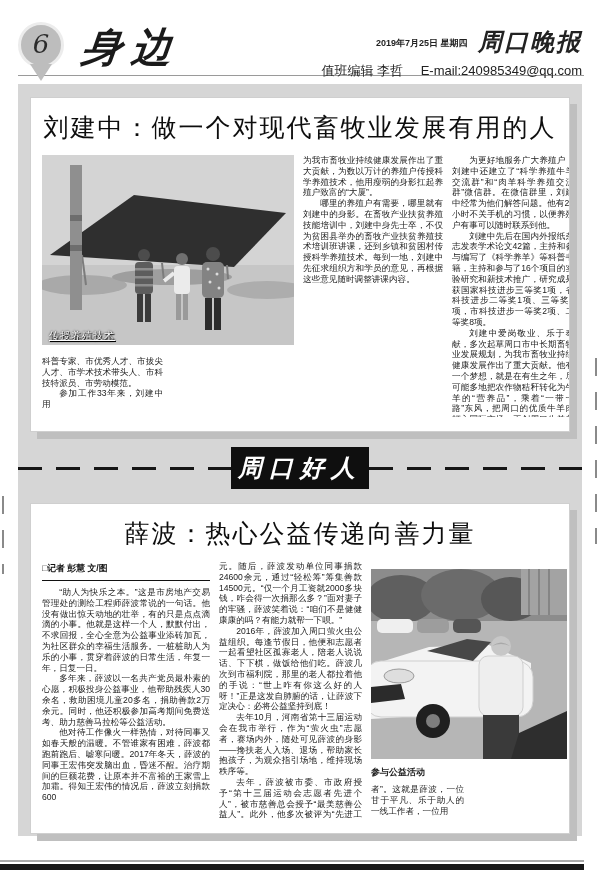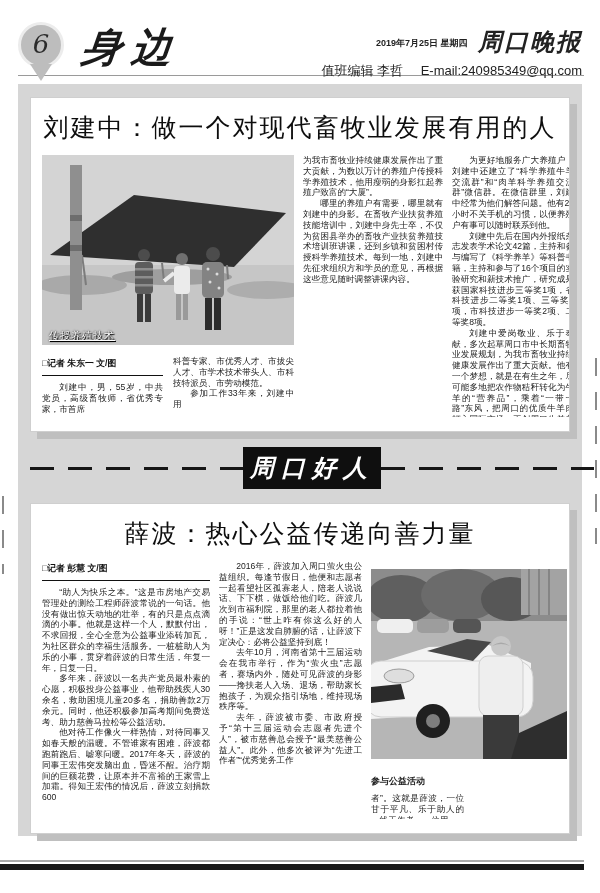--- a/index.html
+++ b/index.html
@@ -52,26 +52,26 @@
   .photo-cap-overlay{position:absolute;left:7px;bottom:6px;font-size:10px;color:#fff;
        text-shadow:0 0 2px #000,1px 1px 1px #000;letter-spacing:1px;text-decoration:underline;}
   .a1-mini{display:flex;gap:10px;margin-top:7px;}
   .a1-mini .mc{width:121px;}
 
   
   .a2-col1{width:168px;flex:none;}
   .a2-col2{width:143px;flex:none;}
   .a2-right{width:196px;flex:none;}
   .photo2{width:196px;height:190px;background:#c9c9c9;overflow:hidden;margin-top:8px;}
-  .photo-cap-below{font-size:9px;font-weight:bold;margin:12px 0 5px;color:#222;}
+  .photo-cap-below{font-size:9px;font-weight:bold;margin:3px 0 5px;color:#222;}
   .a2-tails{display:flex;gap:26px;}
   .a2-tails .mc{width:93px;}
 
   
-  .banner{position:absolute;left:18px;top:446px;width:564px;height:44px;display:flex;align-items:center;z-index:4;padding-left:12px;}
+  .banner{position:absolute;left:18px;top:446px;width:564px;height:44px;display:flex;align-items:center;z-index:4;}
   .banner .dash{flex:1;height:3px;background:repeating-linear-gradient(90deg,#161616 0 24px,transparent 24px 38px);}
   .banner-box{flex:none;width:138px;height:42px;background:#0f0f0f;color:#fff;display:flex;
        align-items:center;justify-content:center;font:italic bold 24px "DejaVu Serif",serif;letter-spacing:7px;}
 
   
   .bottom-rule{position:absolute;left:0;top:860px;width:584px;height:9px;
        border-top:2px solid #a8a8a8;background:linear-gradient(#fff 0 2px,#161616 2px 8px,#fff 8px);}
 </style>
 </head>
 <body>
@@ -143,24 +143,20 @@
               <circle cx="168" cy="127" r="1.5" fill="#dcdcdc"></circle>
               <circle cx="177" cy="133" r="1.5" fill="#dcdcdc"></circle>
               <rect x="163" y="143" width="7" height="32" fill="#2c2c2c"></rect>
               <rect x="172" y="143" width="7" height="32" fill="#2c2c2c"></rect>
             </g>
           </svg>
           <figcaption class="photo-cap-overlay">传授养殖技术</figcaption>
         </figure>
         <div class="a1-mini">
           <div class="mc">
-            <div class="byline">□记者 朱东一 文/图</div>
-            <p class="para indent">刘建中，男，55岁，中共党员，高级畜牧师，省优秀专家，市首席</p>
-          </div>
-          <div class="mc">
             <p class="para">科普专家、市优秀人才、市拔尖人才、市学术技术带头人、市科技特派员、市劳动模范。</p>
             <p class="para indent">参加工作33年来，刘建中用</p>
           </div>
         </div>
       </div>
 
       <div class="a1-mid">
         <p class="para">为我市畜牧业持续健康发展作出了重大贡献，为数以万计的养殖户传授科学养殖技术，他用瘦弱的身影扛起养殖户致富的“大厦”。</p>
         <p class="para indent">哪里的养殖户有需要，哪里就有刘建中的身影。在畜牧产业扶贫养殖技能培训中，刘建中身先士卒，不仅为贫困县举办的畜牧产业扶贫养殖技术培训班讲课，还到乡镇和贫困村传授科学养殖技术。每到一地，刘建中先征求组织方和学员的意见，再根据这些意见随时调整讲课内容。</p>
       </div>
@@ -184,20 +180,21 @@
     <div class="body-cols c2-body">
 
       <div class="a2-col1">
         <div class="byline">□记者 彭慧 文/图</div>
         <p class="para indent">“助人为快乐之本。”这是市房地产交易管理处的测绘工程师薛波常说的一句话。他没有做出惊天动地的壮举，有的只是点点滴滴的小事。他就是这样一个人，默默付出，不求回报，全心全意为公益事业添砖加瓦，为社区群众的幸福生活服务。一桩桩助人为乐的小事，贯穿着薛波的日常生活，年复一年，日复一日。</p>
         <p class="para indent">多年来，薛波以一名共产党员最朴素的心愿，积极投身公益事业，他帮助残疾人30余名，救助困境儿童20多名，捐助善款2万余元。同时，他还积极参加高考期间免费送考、助力慈善马拉松等公益活动。</p>
         <p class="para indent">他对待工作像火一样热情，对待同事又如春天般的温暖。不管谁家有困难，薛波都跑前跑后、嘘寒问暖。2017年冬天，薛波的同事王宏伟突发脑出血，昏迷不醒。治疗期间的巨额花费，让原本并不富裕的王家雪上加霜。得知王宏伟的情况后，薛波立刻捐款600</p>
       </div>
 
       <div class="a2-col2">
+        <p class="para">元。随后，薛波发动单位同事捐款24600余元，通过“轻松筹”筹集善款14500元。“仅一个月工资就2000多块钱，咋会得一次捐那么多？”面对妻子的牢骚，薛波笑着说：“咱们不是健健康康的吗？有能力就帮一下呗。”</p>
         <p class="para indent">2016年，薛波加入周口萤火虫公益组织。每逢节假日，他便和志愿者一起看望社区孤寡老人，陪老人说说话、下下棋，做饭给他们吃。薛波几次到市福利院，那里的老人都拉着他的手说：“世上咋有你这么好的人呀！”正是这发自肺腑的话，让薛波下定决心：必将公益坚持到底！</p>
         <p class="para indent">去年10月，河南省第十三届运动会在我市举行，作为“萤火虫”志愿者，赛场内外，随处可见薛波的身影——搀扶老人入场、退场，帮助家长抱孩子，为观众指引场地，维持现场秩序等。</p>
         <p class="para indent">去年，薛波被市委、市政府授予“第十三届运动会志愿者先进个人”，被市慈善总会授予“最美慈善公益人”。此外，他多次被评为“先进工作者”“优秀党务工作</p>
       </div>
 
       <div class="a2-right">
         <figure>
           <svg class="photo2" viewBox="0 0 196 190">
             <rect x="0" y="0" width="196" height="190" fill="#dadada"></rect>
             <rect x="0" y="0" width="196" height="52" fill="#8c8c8c"></rect>

